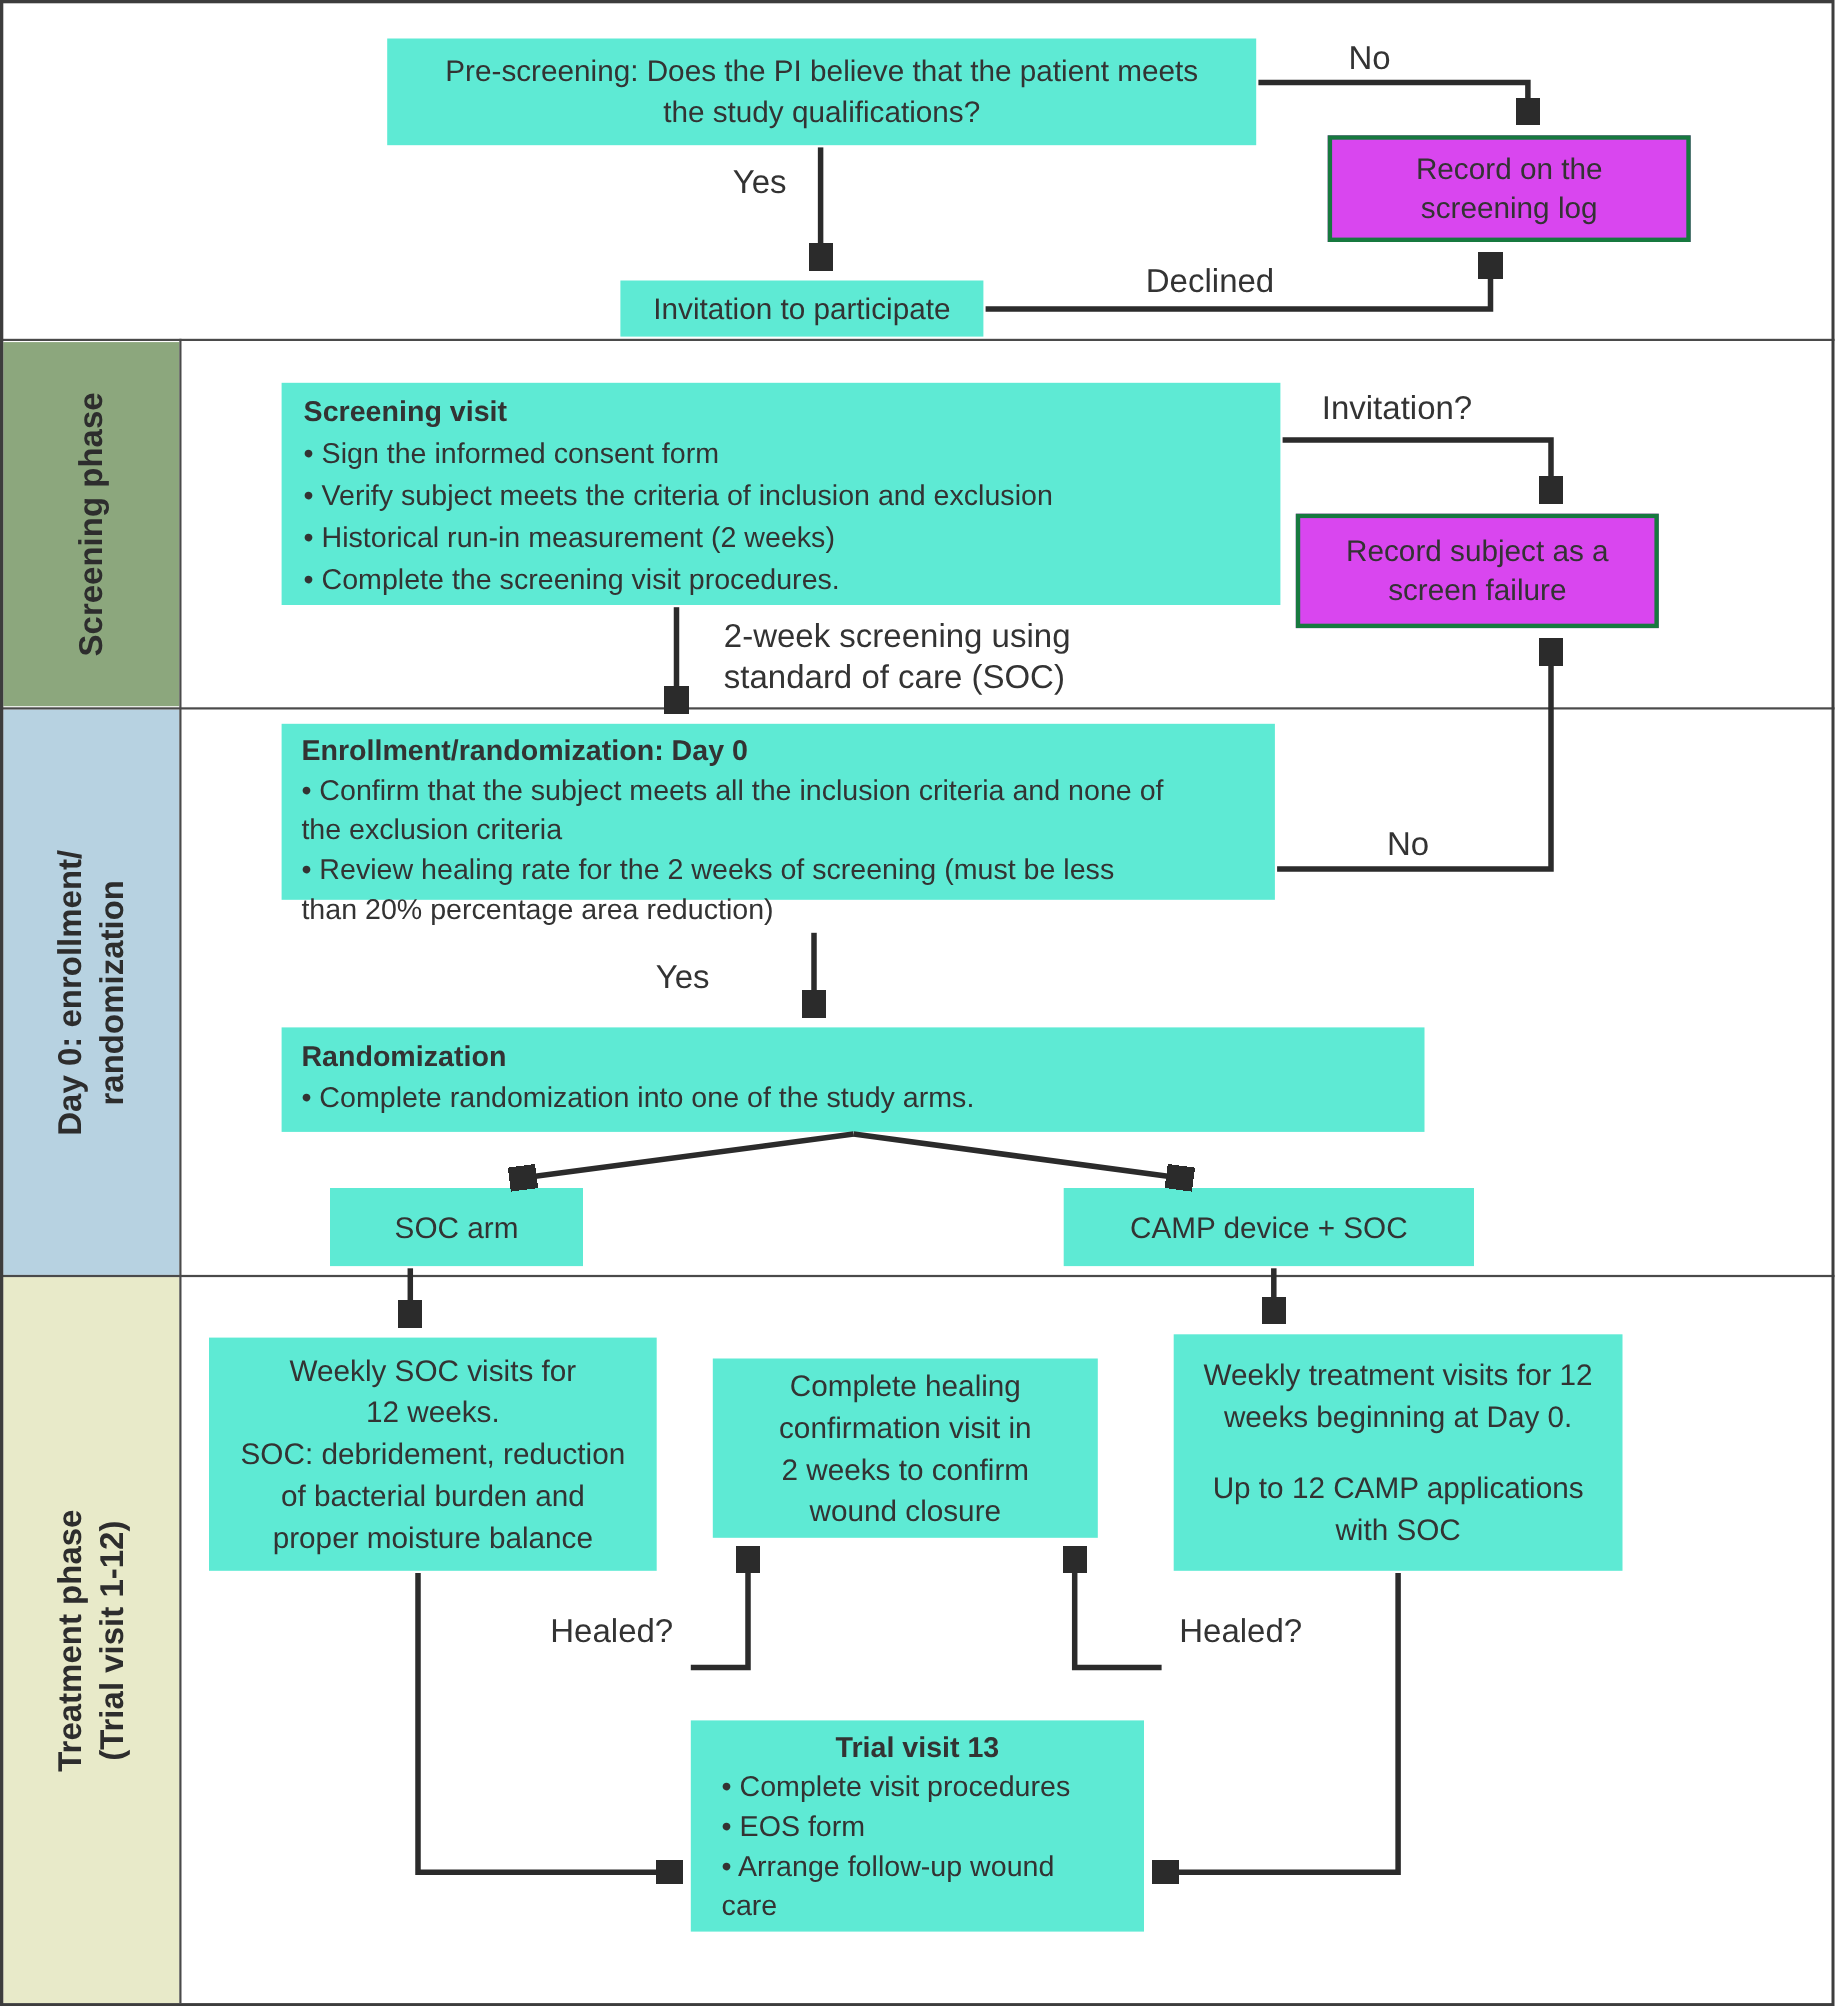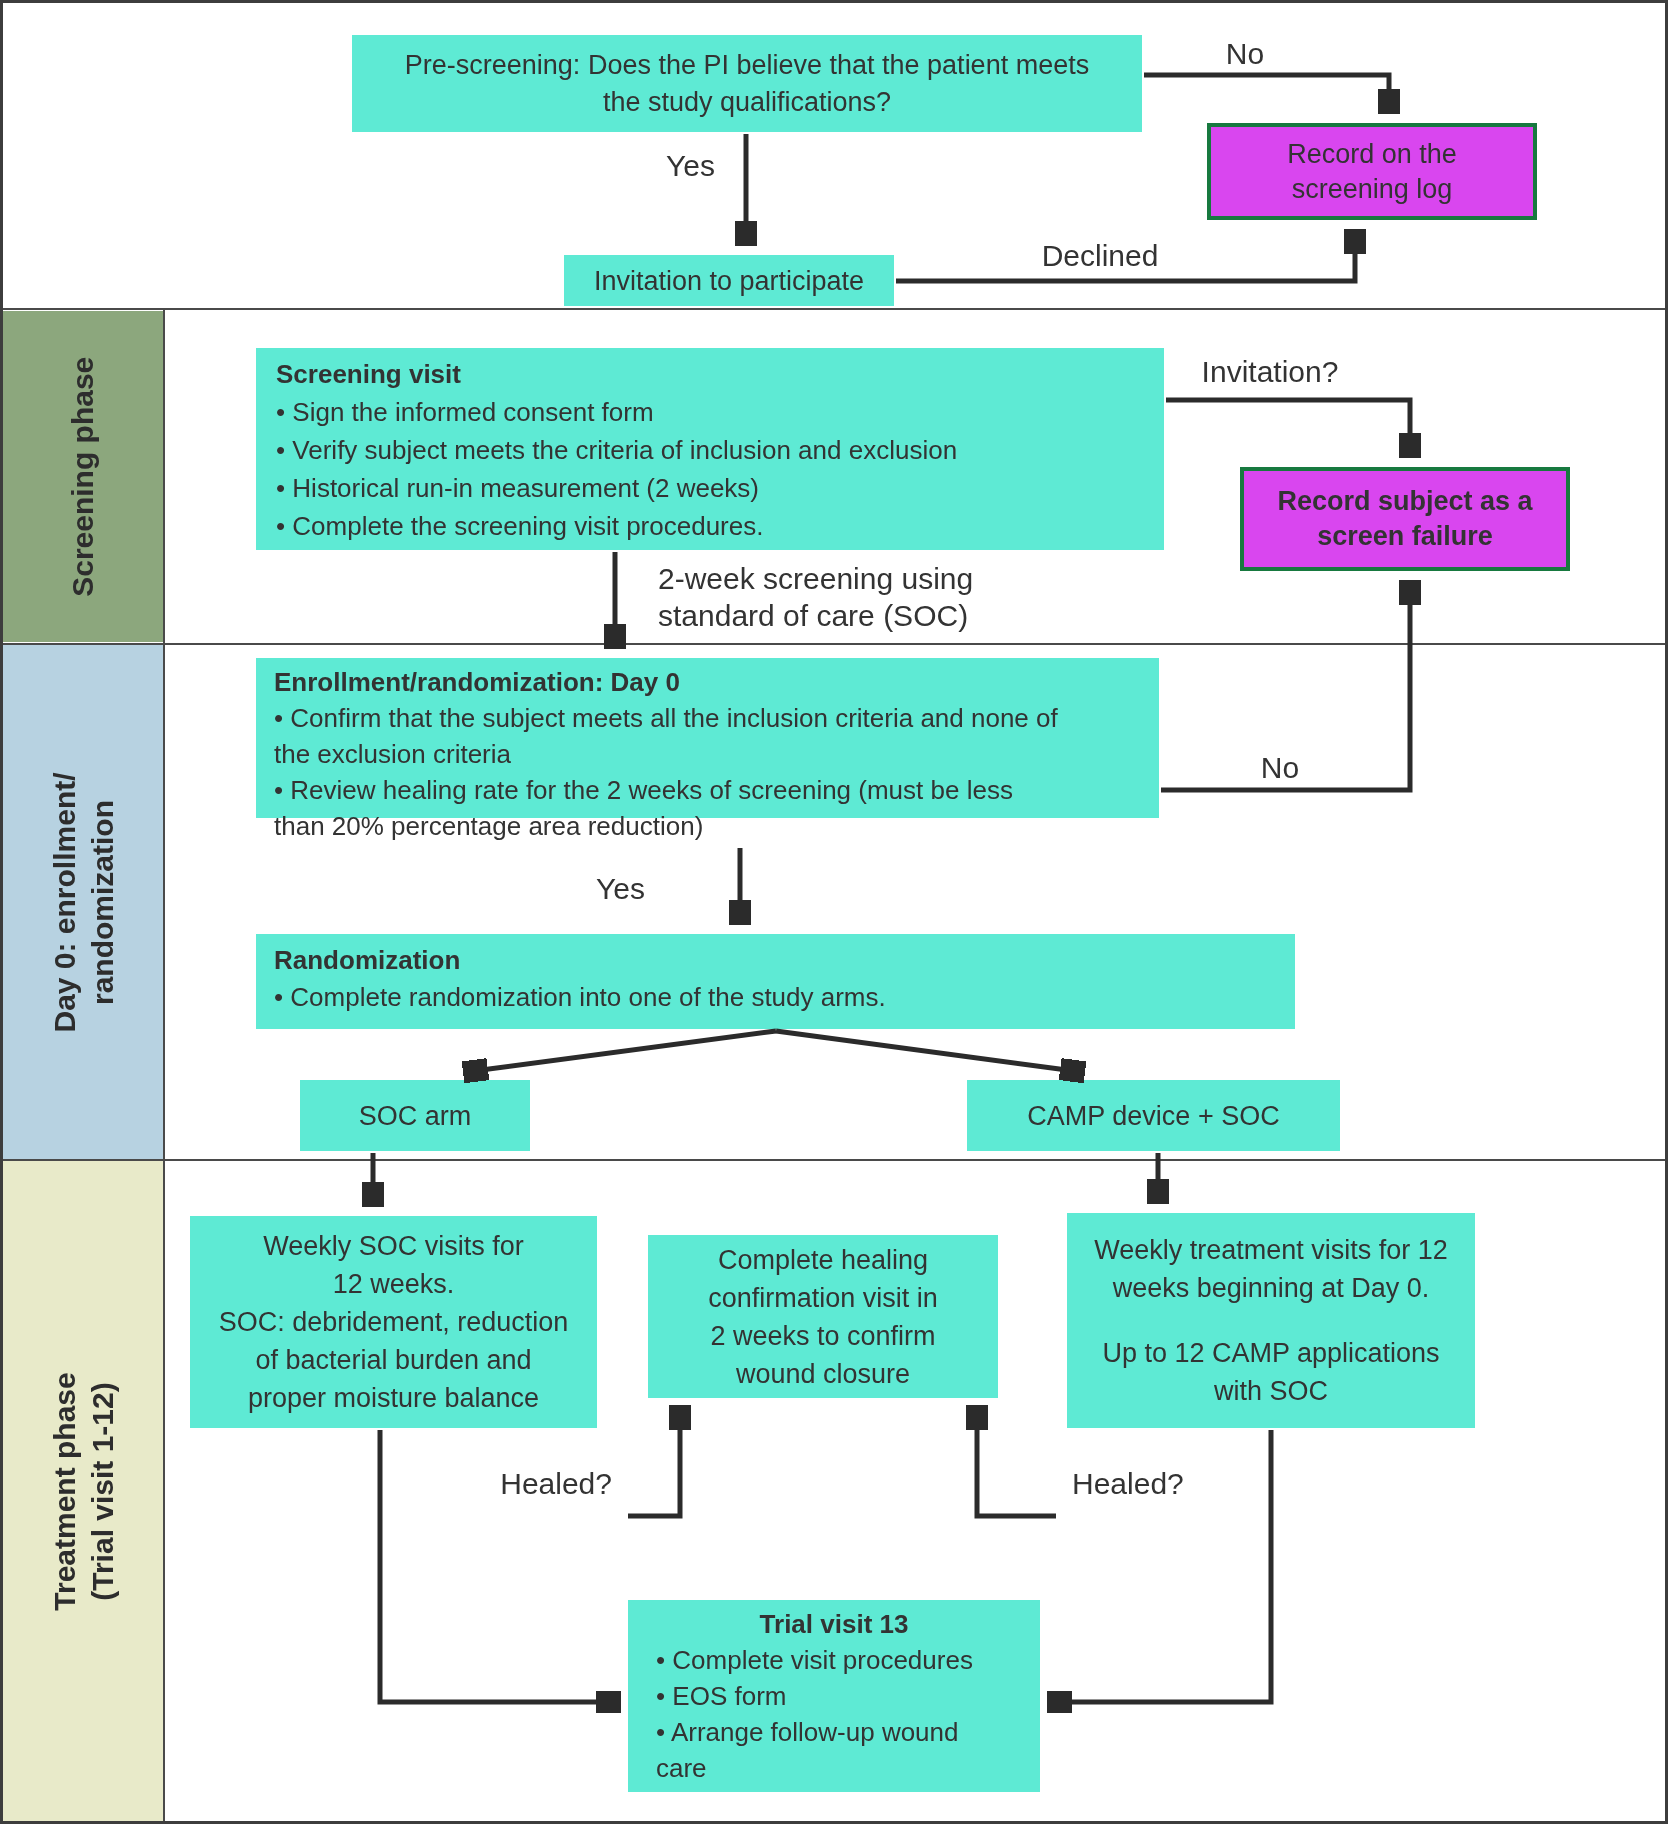--- a/index.html
+++ b/index.html
@@ -78,21 +78,21 @@
   </div>
 
   <div class="box bullets" style="left:256px;top:348px;width:908px;height:202px;padding:7px 20px;">
     <div class="btitle">Screening visit</div>
     <div class="ln">• Sign the informed consent form</div>
     <div class="ln">• Verify subject meets the criteria of inclusion and exclusion</div>
     <div class="ln">• Historical run-in measurement (2 weeks)</div>
     <div class="ln">• Complete the screening visit procedures.</div>
   </div>
 
-  <div class="outline" style="left:1240px;top:467px;width:330px;height:104px;font-weight:bold;">
+  <div class="outline" style="left:1178px;top:467px;width:330px;height:104px;">
     <div class="ln">Record subject as a</div>
     <div class="ln">screen failure</div>
   </div>
 
   <div class="box bullets" style="left:256px;top:658px;width:903px;height:160px;padding:6px 18px;line-height:36px;">
     <div class="btitle">Enrollment/randomization: Day 0</div>
     <div class="ln">• Confirm that the subject meets all the inclusion criteria and none of</div>
     <div class="ln">the exclusion criteria</div>
     <div class="ln">• Review healing rate for the 2 weeks of screening (must be less</div>
     <div class="ln">than 20% percentage area reduction)</div>
@@ -127,21 +127,21 @@
   </div>
 
   <div class="box center" style="left:1067px;top:1213px;width:408px;height:215px;font-size:27px;">
     <div class="ln">Weekly treatment visits for 12</div>
     <div class="ln">weeks beginning at Day 0.</div>
     <div class="ln"></div>
     <div class="ln">Up to 12 CAMP applications</div>
     <div class="ln">with SOC</div>
   </div>
 
-  <div class="box bullets" style="left:628px;top:1600px;width:412px;height:192px;padding:6px 0 6px 28px;line-height:36px;">
+  <div class="box bullets" style="left:628px;top:1564px;width:412px;height:192px;padding:6px 0 6px 28px;line-height:36px;">
     <div class="btitle" style="text-align:center;padding-right:28px;">Trial visit 13</div>
     <div class="ln">• Complete visit procedures</div>
     <div class="ln">• EOS form</div>
     <div class="ln">• Arrange follow-up wound</div>
     <div class="ln">care</div>
   </div>
 
   <div class="lbl right" style="left:615px;top:150px;width:100px;">Yes</div>
   <div class="lbl center" style="left:1200px;top:38px;width:90px;">No</div>
   <div class="lbl center" style="left:1010px;top:240px;width:180px;">Declined</div>

